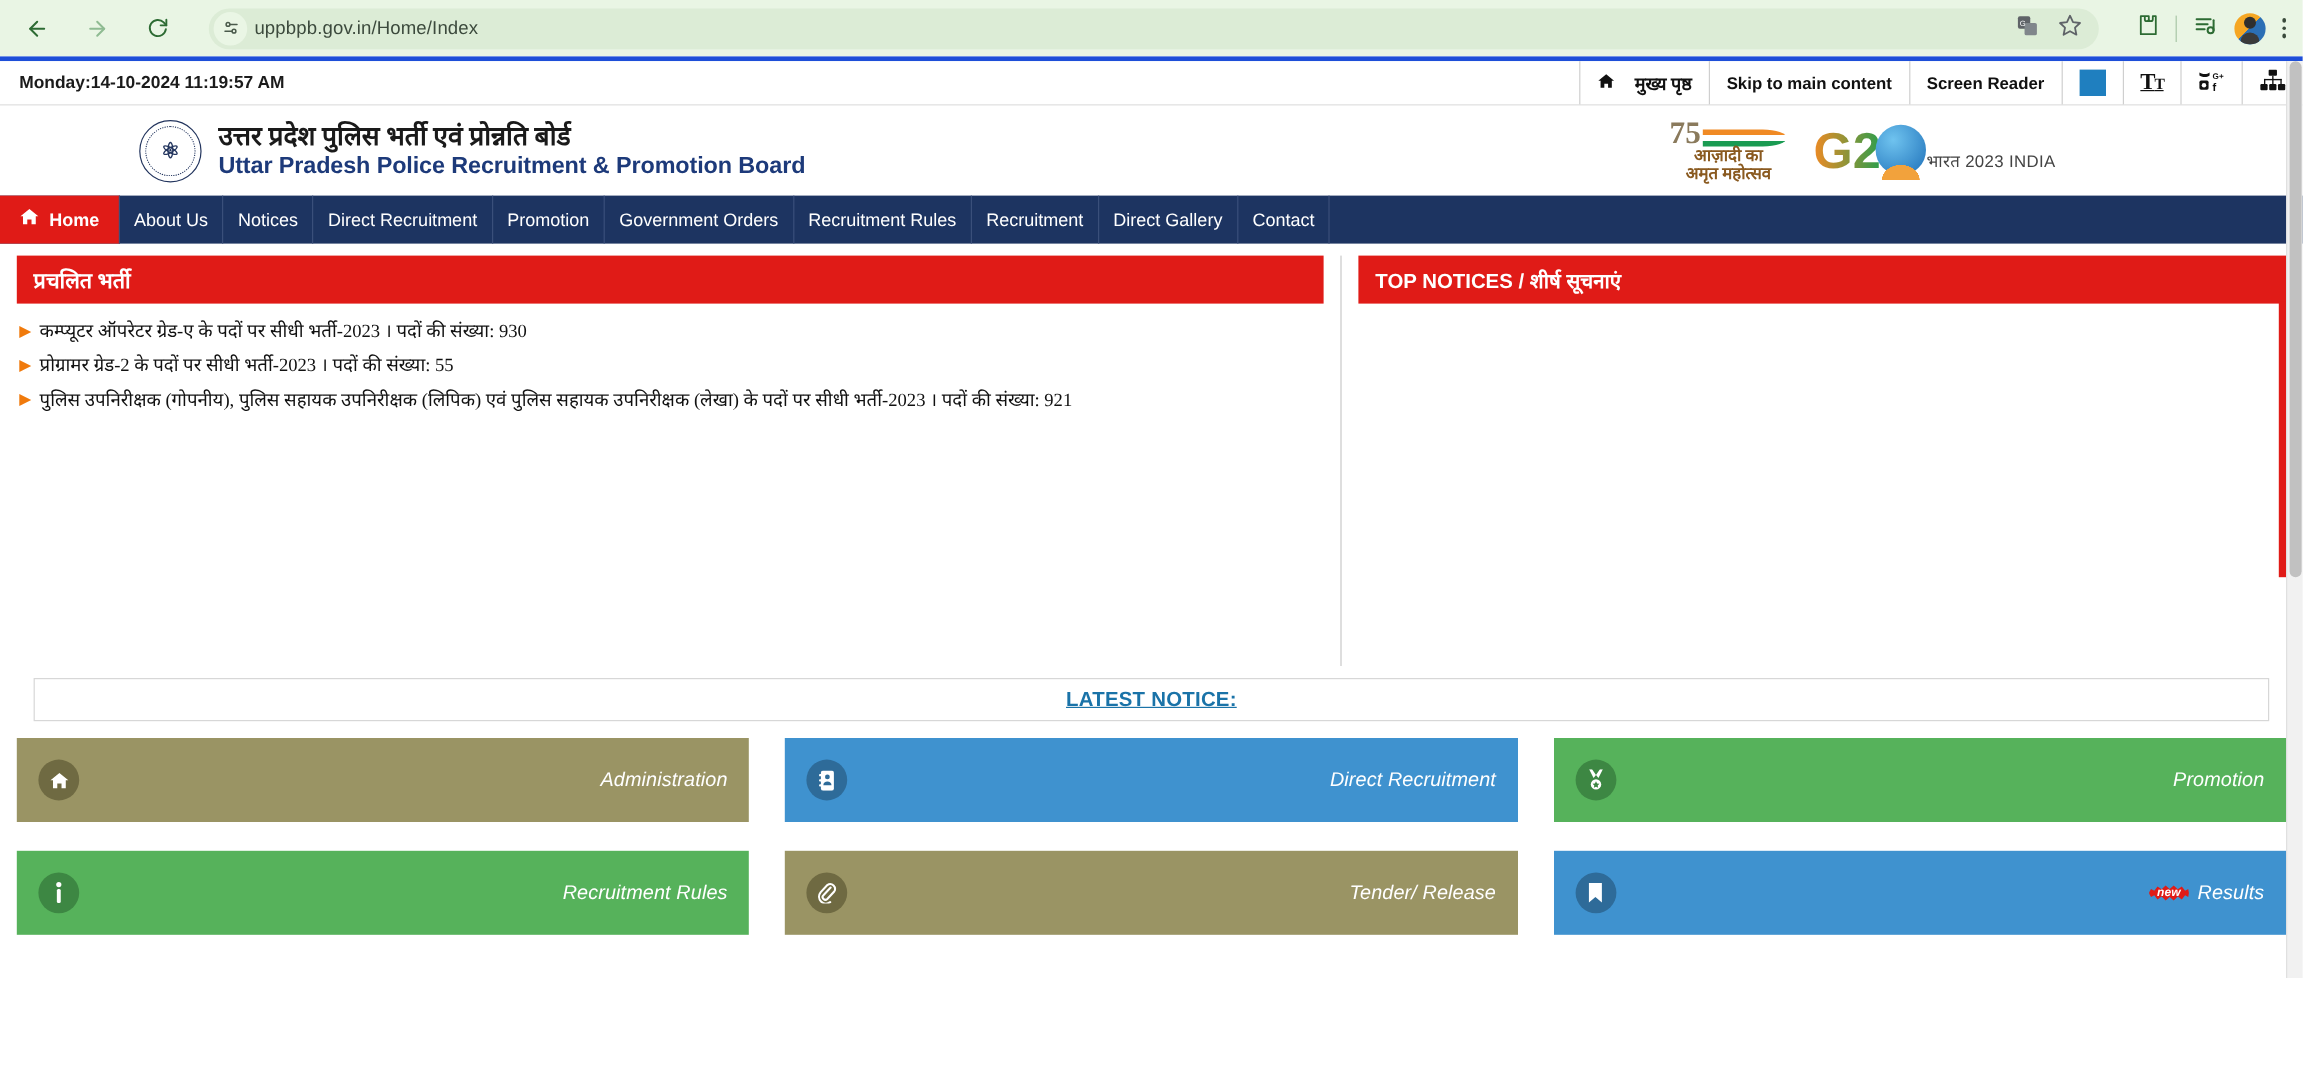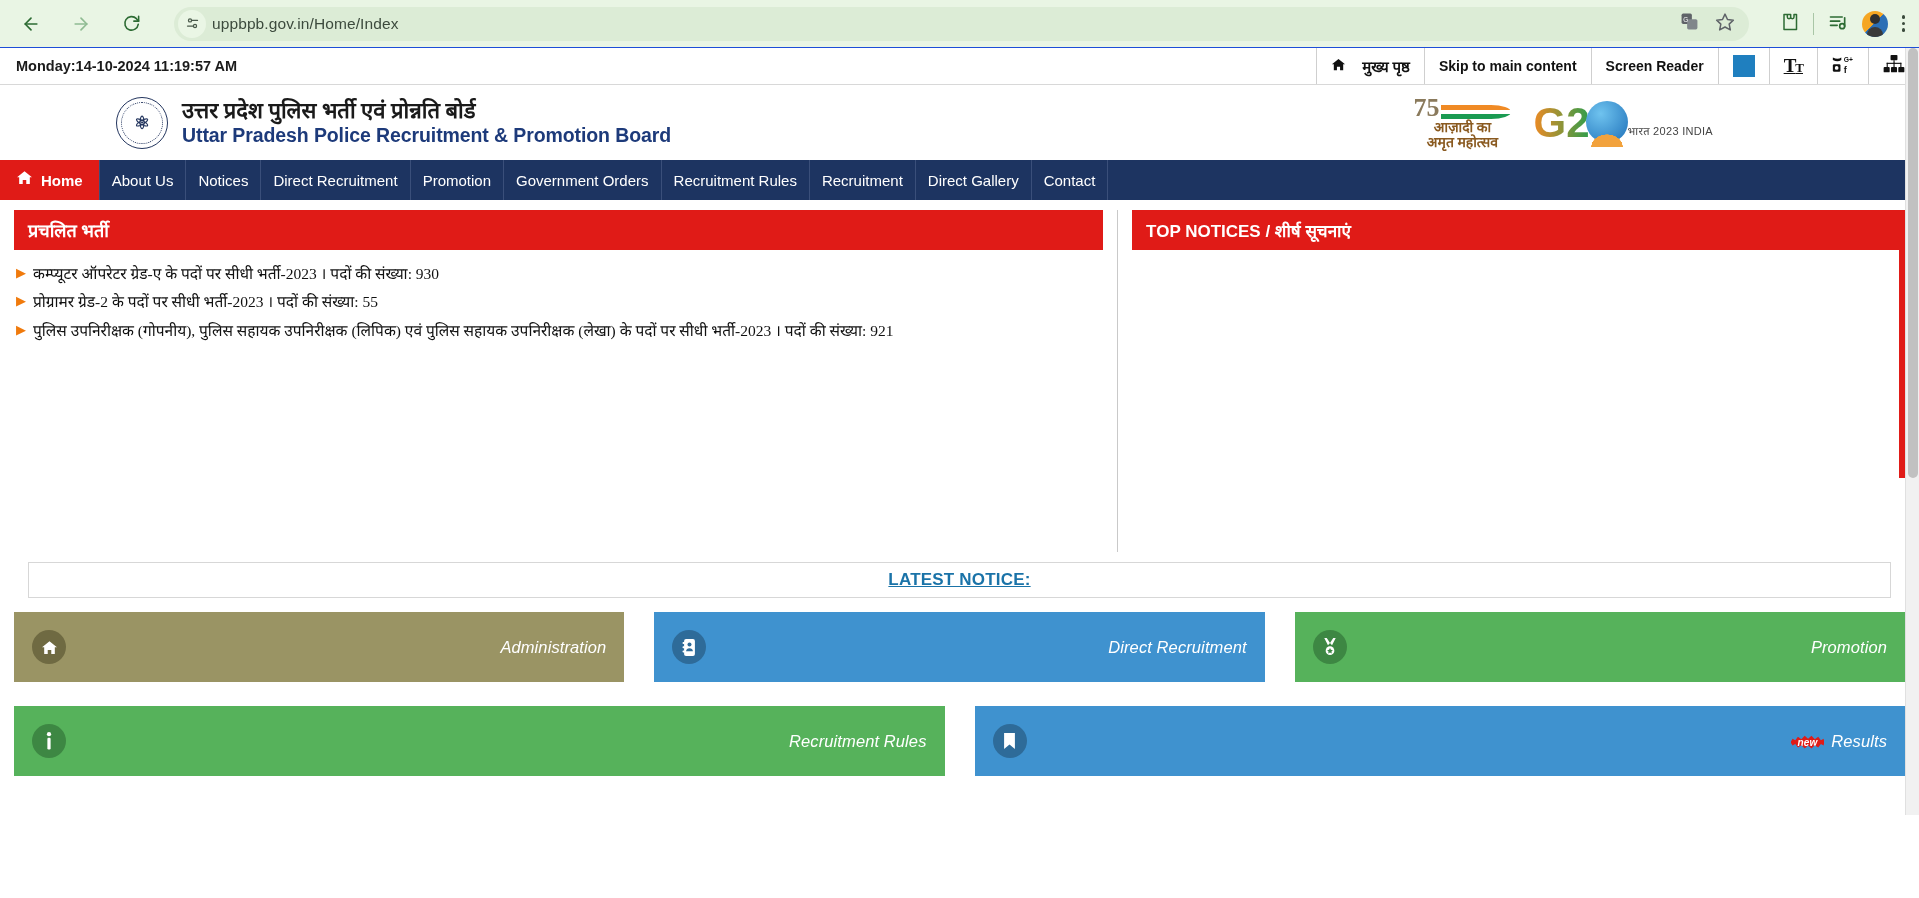--- a/index.html
+++ b/index.html
@@ -70,21 +70,21 @@
     width: 16px; height: 10px; border-radius: 8px 8px 0 0; background: #3a3a3a;
   }
   .kebab { display: flex; flex-direction: column; gap: 3px; align-items: center; }
   .kebab i { width: 3.5px; height: 3.5px; border-radius: 50%; background: #3a4a3b; display: block; }
 
   
   .page {
     height: 768px;
     background: #fff;
     position: relative;
-    border-top: 1px solid #1d4ed8;
+    border-top: 4px solid #1d4ed8;
   }
 
   
   .utilbar {
     height: 37px;
     display: flex;
     align-items: stretch;
     border-bottom: 1px solid #d8d8d8;
     background: #fff;
   }
@@ -166,21 +166,21 @@
   .globe {
     width: 42px; height: 42px; border-radius: 50%;
     background: radial-gradient(circle at 35% 30%, #6fc3ef, #1d6fb8);
     margin-left: -4px; position: relative;
   }
   .lotus {
     position: absolute; bottom: -4px; left: 50%; transform: translateX(-50%);
     width: 40px; height: 16px;
     background: radial-gradient(ellipse at 50% 100%, #f2a23c 55%, transparent 56%);
   }
-  .g20 .gcap { font-size: 11px; color: #444; letter-spacing: 0.3px; margin-top: 16px; }
+  .g20 .gcap { font-size: 14px; color: #444; letter-spacing: 0.3px; margin-top: 16px; }
 
   
   .mainnav {
     background: #1d3461;
     display: flex;
     align-items: stretch;
     height: 40px;
   }
   .navitem {
     display: flex; align-items: center;
@@ -520,20 +520,28 @@
     <div class="tilerow">
       <div class="tile tile-green">
         <span class="circ">
           <svg width="8" height="18" viewBox="0 0 8 20" fill="#fff">
               <circle cx="4" cy="2.4" r="2.4"></circle>
               <rect x="2.2" y="6.5" width="3.6" height="13" rx="1.4"></rect>
             </svg>
         </span>
         <span class="tlabel">Recruitment Rules</span>
       </div>
+      <div class="tile tile-khaki">
+        <span class="circ">
+          <svg width="16" height="18" viewBox="0 0 20 22" fill="none" stroke="#fff" stroke-width="2.2" stroke-linecap="round">
+              <path d="M14 5.5 6.5 13.5a2.8 2.8 0 0 0 4 4l7-7.5a5 5 0 0 0-7-7l-7 7.5a7.2 7.2 0 0 0 10 10.2"></path>
+            </svg>
+        </span>
+        <span class="tlabel">Tender/ Release</span>
+      </div>
       <div class="tile tile-blue">
         <span class="circ">
           <svg width="13" height="18" viewBox="0 0 14 20" fill="#fff">
               <path d="M1 1h12v18l-6-5-6 5z"></path>
             </svg>
         </span>
         <span class="tlabel">
           <span class="newbadge">new</span><span>Results</span>
         </span>
       </div>

